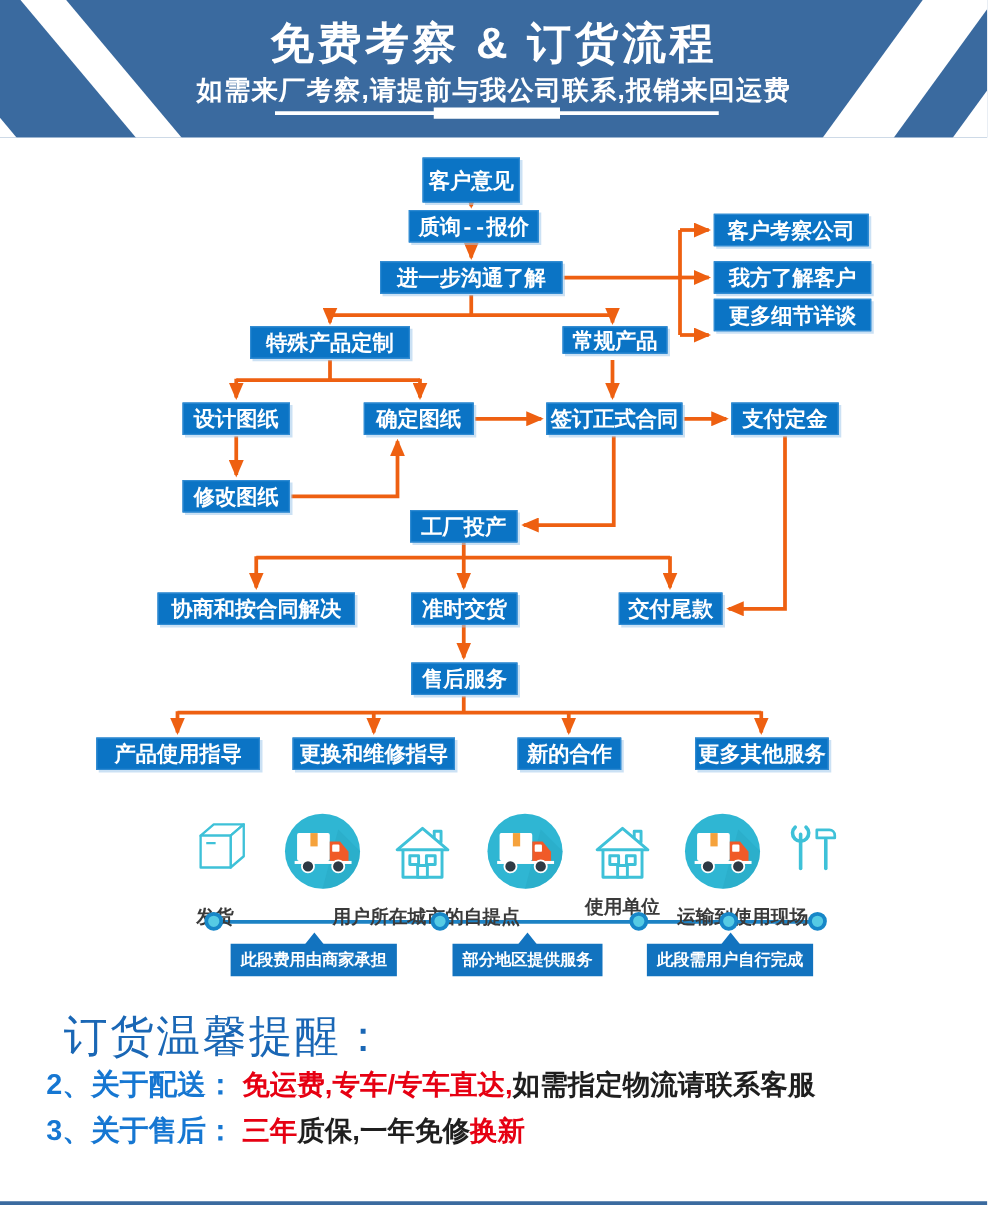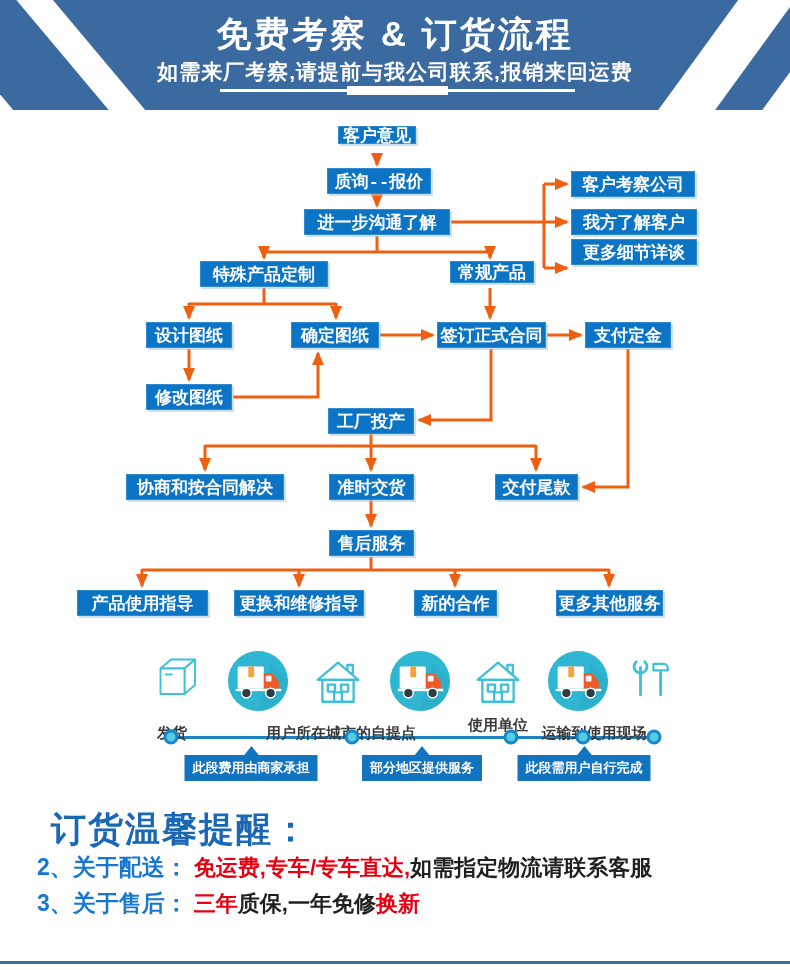--- a/index.html
+++ b/index.html
@@ -28,21 +28,21 @@
   .lg-label{position:absolute;transform:translateX(-50%);z-index:2;color:#3a3a3a;
             font-size:15px;font-weight:bold;white-space:nowrap;}
   .tl-line{position:absolute;height:3px;background:#1d82c4;z-index:1;}
   .tl-dot{position:absolute;width:9px;height:9px;border:3px solid #1787c8;background:#56cbe4;
           border-radius:50%;transform:translate(-50%,-50%);z-index:2;}
   .callout{position:absolute;top:755px;transform:translateX(-50%);background:#1273bf;color:#fff;
            font-size:13px;font-weight:bold;padding:4px 8px;white-space:nowrap;z-index:2;}
   .callout .tri{position:absolute;left:50%;top:-9px;transform:translateX(-50%);width:0;height:0;
            border-left:8px solid transparent;border-right:8px solid transparent;border-bottom:10px solid #1273bf;}
   
-  .notice-title{position:absolute;left:51px;top:806px;color:#1a67b5;font-size:35px;font-weight:bold;letter-spacing:2px;}
+  .notice-title{position:absolute;left:51px;top:806px;color:#1a67b5;font-size:35px;font-weight:normal;letter-spacing:2px;}
   .notice-list{position:absolute;left:37px;top:856px;}
   .notice-row{margin-bottom:11px;white-space:nowrap;line-height:23px;}
   .notice-label{color:#1677d2;font-size:23px;font-weight:bold;margin-right:6px;}
   .seg-dark{color:#1f1f1f;font-size:22px;font-weight:bold;}
   .seg-red{color:#e60012;font-size:22px;font-weight:bold;}
   .bottom-rule{position:absolute;left:0;top:961px;width:790px;height:3px;background:#3a6a9f;}
 </style>
 </head>
 <body>
 
@@ -92,21 +92,21 @@
       <path d="M371,500 V526" marker-end="url(#ah)"></path>
       <path d="M371,557 V570 M142,570 H609"></path>
       <path d="M142,569 V586" marker-end="url(#ah)"></path>
       <path d="M299,569 V586" marker-end="url(#ah)"></path>
       <path d="M455,569 V586" marker-end="url(#ah)"></path>
       <path d="M609,569 V586" marker-end="url(#ah)"></path>
     </g>
   </svg>
 
   <div>
-      <div class="fc-node" style="left: 338px; top: 126px; width: 78px; height: 18px;">客户意见</div>
+      <div class="fc-node" style="left: 338px; top: 126px; width: 78px; height: 36px;">客户意见</div>
       <div class="fc-node" style="left: 327px; top: 168px; width: 104px; height: 26px; font-family: Liberation Mono, monospace;">质询--报价</div>
       <div class="fc-node" style="left: 304px; top: 209px; width: 146px; height: 26px;">进一步沟通了解</div>
       <div class="fc-node" style="left: 571px; top: 171px; width: 124px; height: 26px;">客户考察公司</div>
       <div class="fc-node" style="left: 571px; top: 209px; width: 126px; height: 26px;">我方了解客户</div>
       <div class="fc-node" style="left: 571px; top: 239px; width: 126px; height: 26px;">更多细节详谈</div>
       <div class="fc-node" style="left: 200px; top: 261px; width: 128px; height: 26px;">特殊产品定制</div>
       <div class="fc-node" style="left: 450px; top: 261px; width: 84px; height: 22px;">常规产品</div>
       <div class="fc-node" style="left: 146px; top: 322px; width: 86px; height: 26px;">设计图纸</div>
       <div class="fc-node" style="left: 291px; top: 322px; width: 88px; height: 26px;">确定图纸</div>
       <div class="fc-node" style="left: 437px; top: 322px; width: 109px; height: 26px;">签订正式合同</div>

